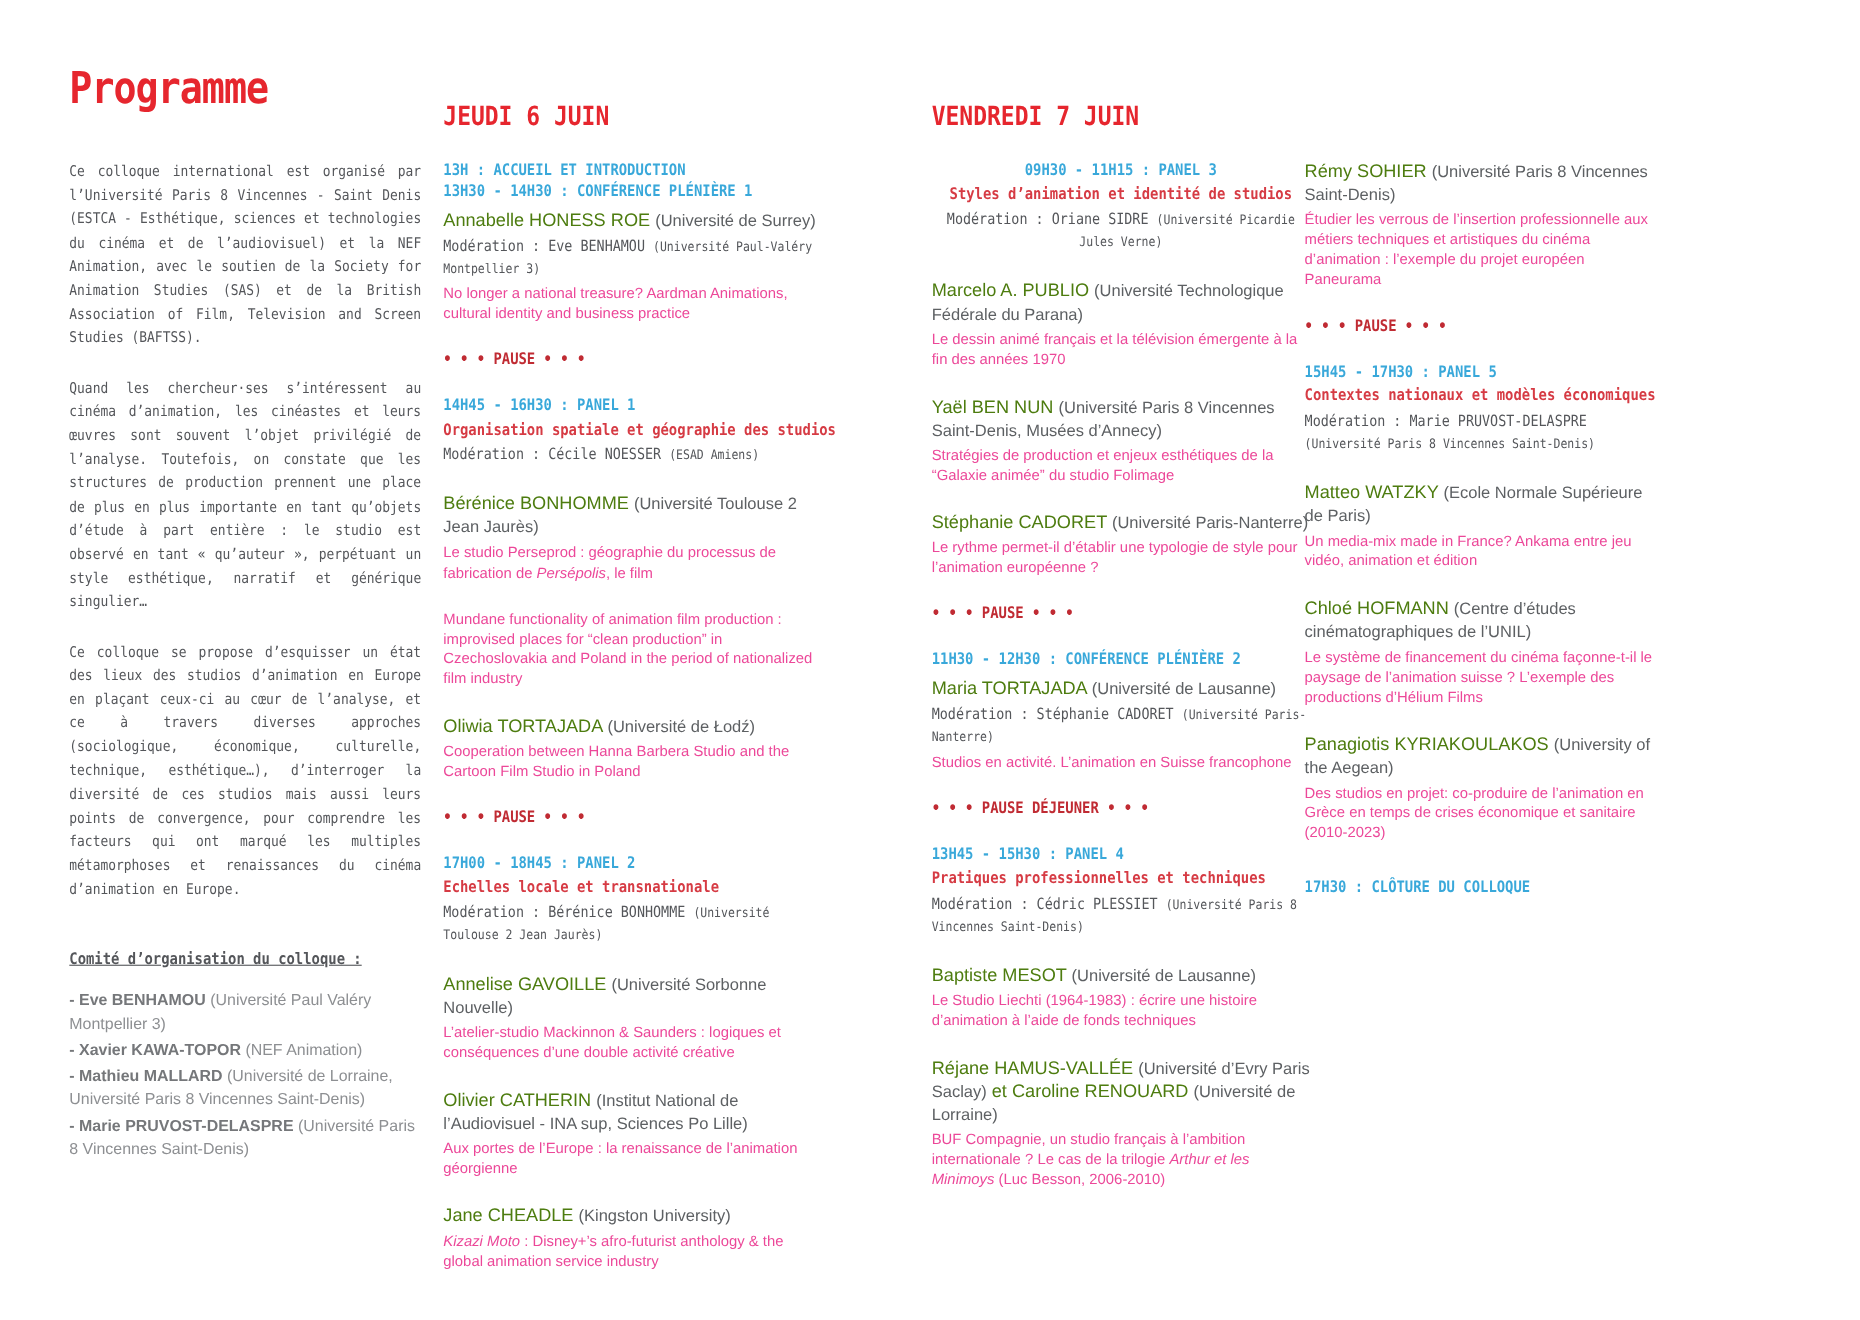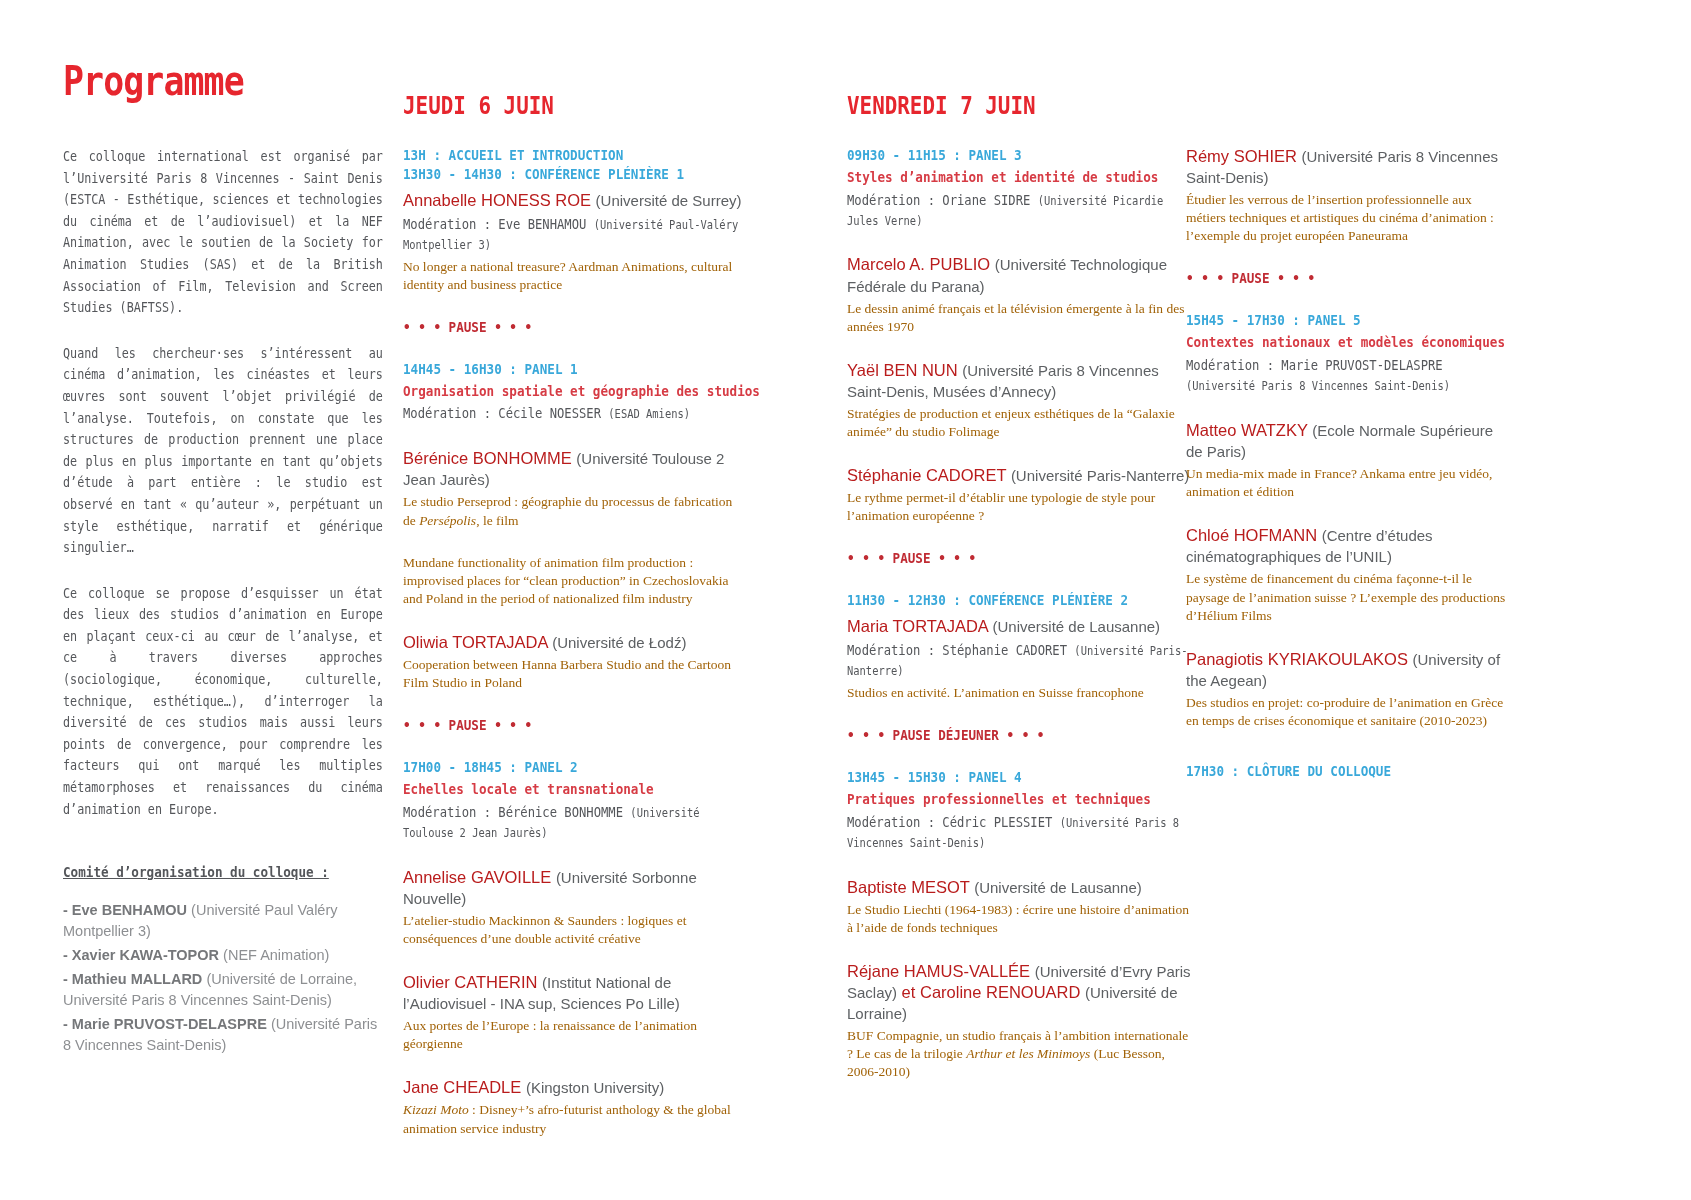--- a/index.html
+++ b/index.html
@@ -23,23 +23,23 @@
   .day{font-weight:bold;font-size:24px;color:#e6262e;margin:92px 0 26px 0;white-space:nowrap;}
   .blue{font-weight:bold;font-size:14.5px;color:#39a8da;line-height:1.3;margin:0;white-space:nowrap;}
   .panel-title{font-weight:bold;font-size:14.5px;color:#d63b44;line-height:1.3;margin:3px 0 0 0;white-space:nowrap;}
   .mod{font-size:14px;color:#54565a;line-height:1.42;margin:4px 0 0 0;}
   .mod .modaff{font-size:12px;}
   .pause{font-weight:bold;font-size:14.5px;color:#c02b33;margin:25px 0 25px 0;white-space:nowrap;}
   .session{}
   .talk{margin-top:24px;}
   .speaker{font-family:"Liberation Sans",sans-serif;font-size:16.5px;color:#55585b;line-height:1.28;margin:0;}
   .speaker .aff{font-size:15px;color:#5d6063;}
-  .speaker .name{color:#b91c1c;}
+  .speaker .name{color:#4d7c0f;}
   .pspeaker{margin-top:6px;}
-  .abstract{font-family:Liberation Serif, serif;font-size:13.5px;color:#a16207;line-height:1.34;margin:3px 0 0 0;}
+  .abstract{font-family:Liberation Sans, sans-serif;font-size:13.5px;color:#ec4899;line-height:1.34;margin:3px 0 0 0;}
   .abstract i{font-style:italic;}
   .closing{margin-top:32px;}
   .col4 .talk.first{margin-top:146px;}
 </style>
 </head>
 <body>
 
 <div class="col col1">
   <h1 class="title cond">Programme</h1>
   <p class="intro first cond">Ce colloque international est organisé par l’Université Paris 8 Vincennes - Saint Denis (ESTCA - Esthétique, sciences et technologies du cinéma et de l’audiovisuel) et la NEF Animation, avec le soutien de la Society for Animation Studies (SAS) et de la British Association of Film, Television and Screen Studies (BAFTSS).</p>
@@ -101,21 +101,21 @@
   </div>
   <div class="talk">
     <p class="speaker"><span class="name">Jane CHEADLE</span> <span class="aff">(Kingston University)</span></p>
     <p class="abstract"><i>Kizazi Moto</i><span> : Disney+’s afro-futurist anthology &amp; the global animation service industry</span><i></i><span></span></p>
   </div>
 </div>
 
 <div class="col col3">
   <h2 class="day cond">VENDREDI 7 JUIN</h2>
 
-  <div class="session" style="margin-top:0;">
+  <div class="session" style="margin-top:0;text-align:center;">
     <p class="blue cond">09H30 - 11H15 : PANEL 3</p>
     <p class="panel-title cond">Styles d’animation et identité de studios</p>
     <p class="mod cond"><span>Modération : Oriane SIDRE</span> <span class="modaff">(Université Picardie Jules Verne)</span></p>
   </div>
 
   <div class="talk">
     <p class="speaker"><span class="name">Marcelo A. PUBLIO</span> <span class="aff">(Université Technologique Fédérale du Parana)</span></p>
     <p class="abstract"><i></i><span>Le dessin animé français et la télévision émergente à la fin des années 1970</span><i></i><span></span></p>
   </div>
   <div class="talk">

